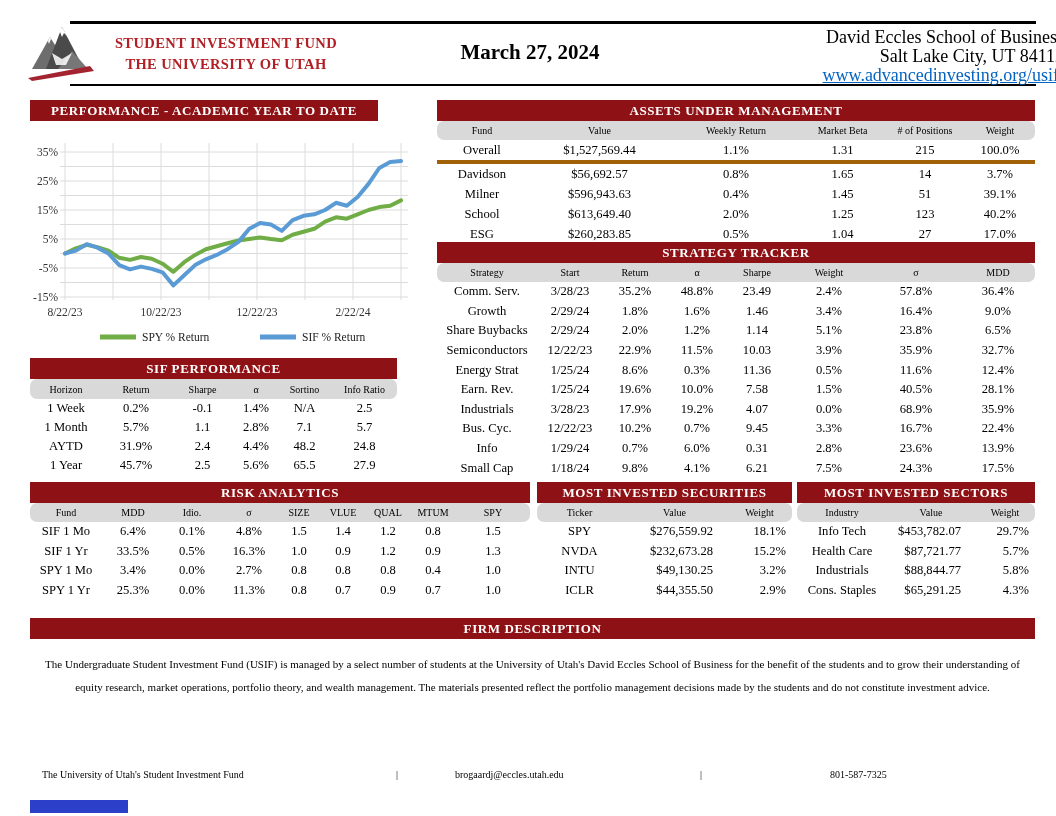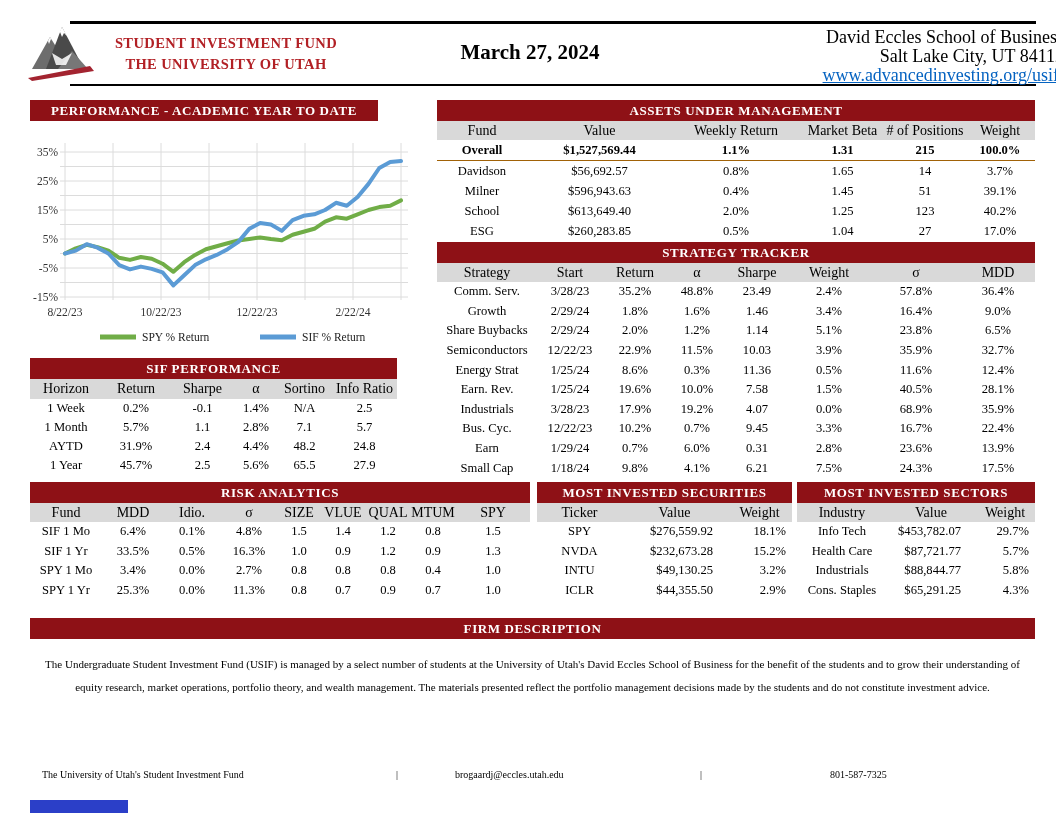--- a/index.html
+++ b/index.html
@@ -17,24 +17,24 @@
         font-size:21px;font-weight:bold;white-space:nowrap;}
   .hdr-right{position:absolute;right:20px;top:28px;text-align:right;
              font-size:18px;line-height:19px;}
   .hdr-link{color:#0563C1;text-decoration:underline;cursor:pointer;}
 
   
   .section{position:absolute;}
   .bar{background:#8E1116;color:#fff;font-weight:bold;text-align:center;
        font-size:13px;line-height:21px;height:21px;letter-spacing:.6px;}
   .thead{display:grid;background:#D9D9D9;height:19px;align-items:center;
-         font-size:14px;}
+         font-size:10px;border-radius:7px;}
   .trow{display:grid;align-items:center;font-size:12.6px;}
   .cell{text-align:center;white-space:nowrap;}
-  .bold-row{font-weight:bold;border-bottom:1px solid #a16207;}
+  .bold-row{font-weight:normal;border-bottom:4px solid #a16207;}
 
   .g-aum{grid-template-columns:90px 145px 128px 85px 80px 70px;}
   .g-strat{grid-template-columns:100px 66px 64px 60px 60px 84px 90px 74px;}
   .g-sifp{grid-template-columns:72px 68px 65px 42px 55px 65px;}
   .g-risk{grid-template-columns:72px 62px 56px 58px 42px 46px 44px 46px 74px;}
   .g-sec{grid-template-columns:85px 105px 65px;}
   .g-sector{grid-template-columns:90px 88px 60px;}
 
   .sec-aum{left:437px;top:100px;width:598px;}
   .sec-aum .trow{height:20px;}
@@ -329,21 +329,21 @@
           <div class="cell">Bus. Cyc.</div>
           <div class="cell">12/22/23</div>
           <div class="cell">10.2%</div>
           <div class="cell">0.7%</div>
           <div class="cell">9.45</div>
           <div class="cell">3.3%</div>
           <div class="cell">16.7%</div>
           <div class="cell">22.4%</div>
         </div>
         <div class="trow g-strat">
-          <div class="cell">Earn</div>
+          <div class="cell">Info</div>
           <div class="cell">1/29/24</div>
           <div class="cell">0.7%</div>
           <div class="cell">6.0%</div>
           <div class="cell">0.31</div>
           <div class="cell">2.8%</div>
           <div class="cell">23.6%</div>
           <div class="cell">13.9%</div>
         </div>
         <div class="trow g-strat">
           <div class="cell">Small Cap</div>

